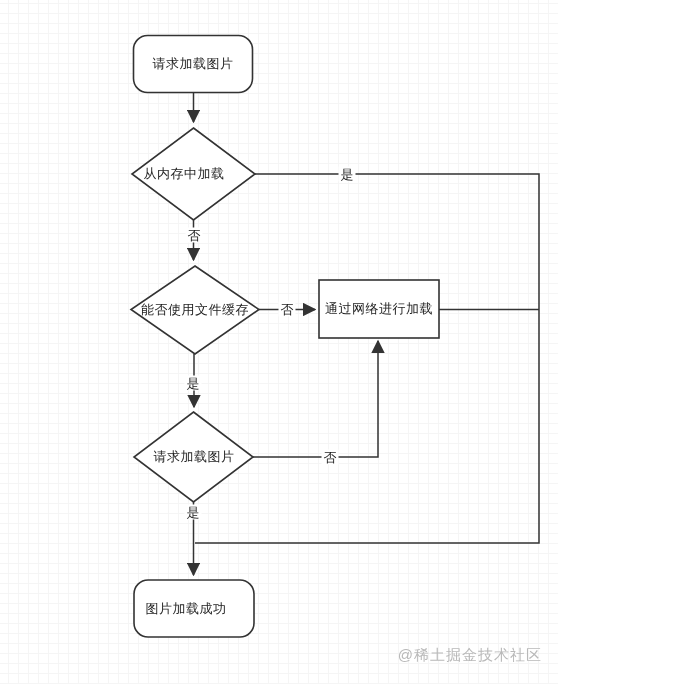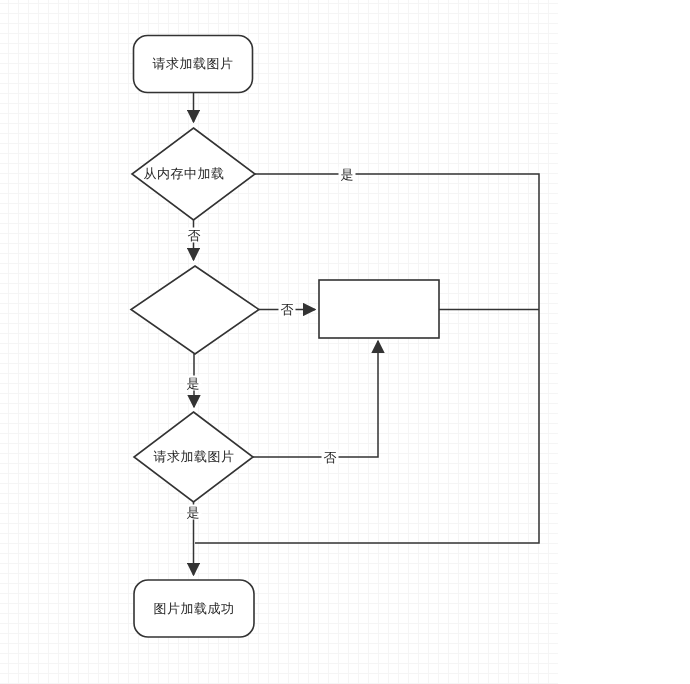--- a/index.html
+++ b/index.html
@@ -72,24 +72,27 @@
     <rect x="133.5" y="35.5" width="119" height="57" rx="14" ry="14" fill="#ffffff" stroke="#333333" stroke-width="1.6"></rect>
     <polygon points="193.5,128 255,174 193.5,220 132,174" fill="#ffffff" stroke="#333333" stroke-width="1.6"></polygon>
     <polygon points="195,266 259,309.5 195,354 131,309.5" fill="#ffffff" stroke="#333333" stroke-width="1.6"></polygon>
     <rect x="319" y="280" width="120" height="58" fill="#ffffff" stroke="#333333" stroke-width="1.6"></rect>
     <polygon points="193.5,412 253,457 193.5,502 134,457" fill="#ffffff" stroke="#333333" stroke-width="1.6"></polygon>
     <rect x="134" y="580" width="120" height="57" rx="14" ry="14" fill="#ffffff" stroke="#333333" stroke-width="1.6"></rect>
   </svg>
 
   <div class="node-label" style="left:193px; top:64px">请求加载图片</div>
   <div class="node-label" style="left:184px; top:174px">从内存中加载</div>
+  <div class="node-label" style="left:195px; top:310px">能否使用文件缓存</div>
+  <div class="node-label" style="left:379px; top:309px">通过网络进行加载</div>
   <div class="node-label" style="left:194px; top:457px">请求加载图片</div>
-  <div class="node-label" style="left:194px; top:609px">图片加载成功</div>
+  <div class="node-label" style="left:186px; top:609px">图片加载成功</div>
 
   <div class="edge-label" style="left:347px; top:174px">是</div>
   <div class="edge-label" style="left:194px; top:235px">否</div>
   <div class="edge-label" style="left:287px; top:309px">否</div>
   <div class="edge-label" style="left:193px; top:383px">是</div>
   <div class="edge-label" style="left:330px; top:457px">否</div>
   <div class="edge-label" style="left:193px; top:512px">是</div>
 
+  <div class="watermark">@稀土掘金技术社区</div>
 
 </div>
 
 </body></html>

